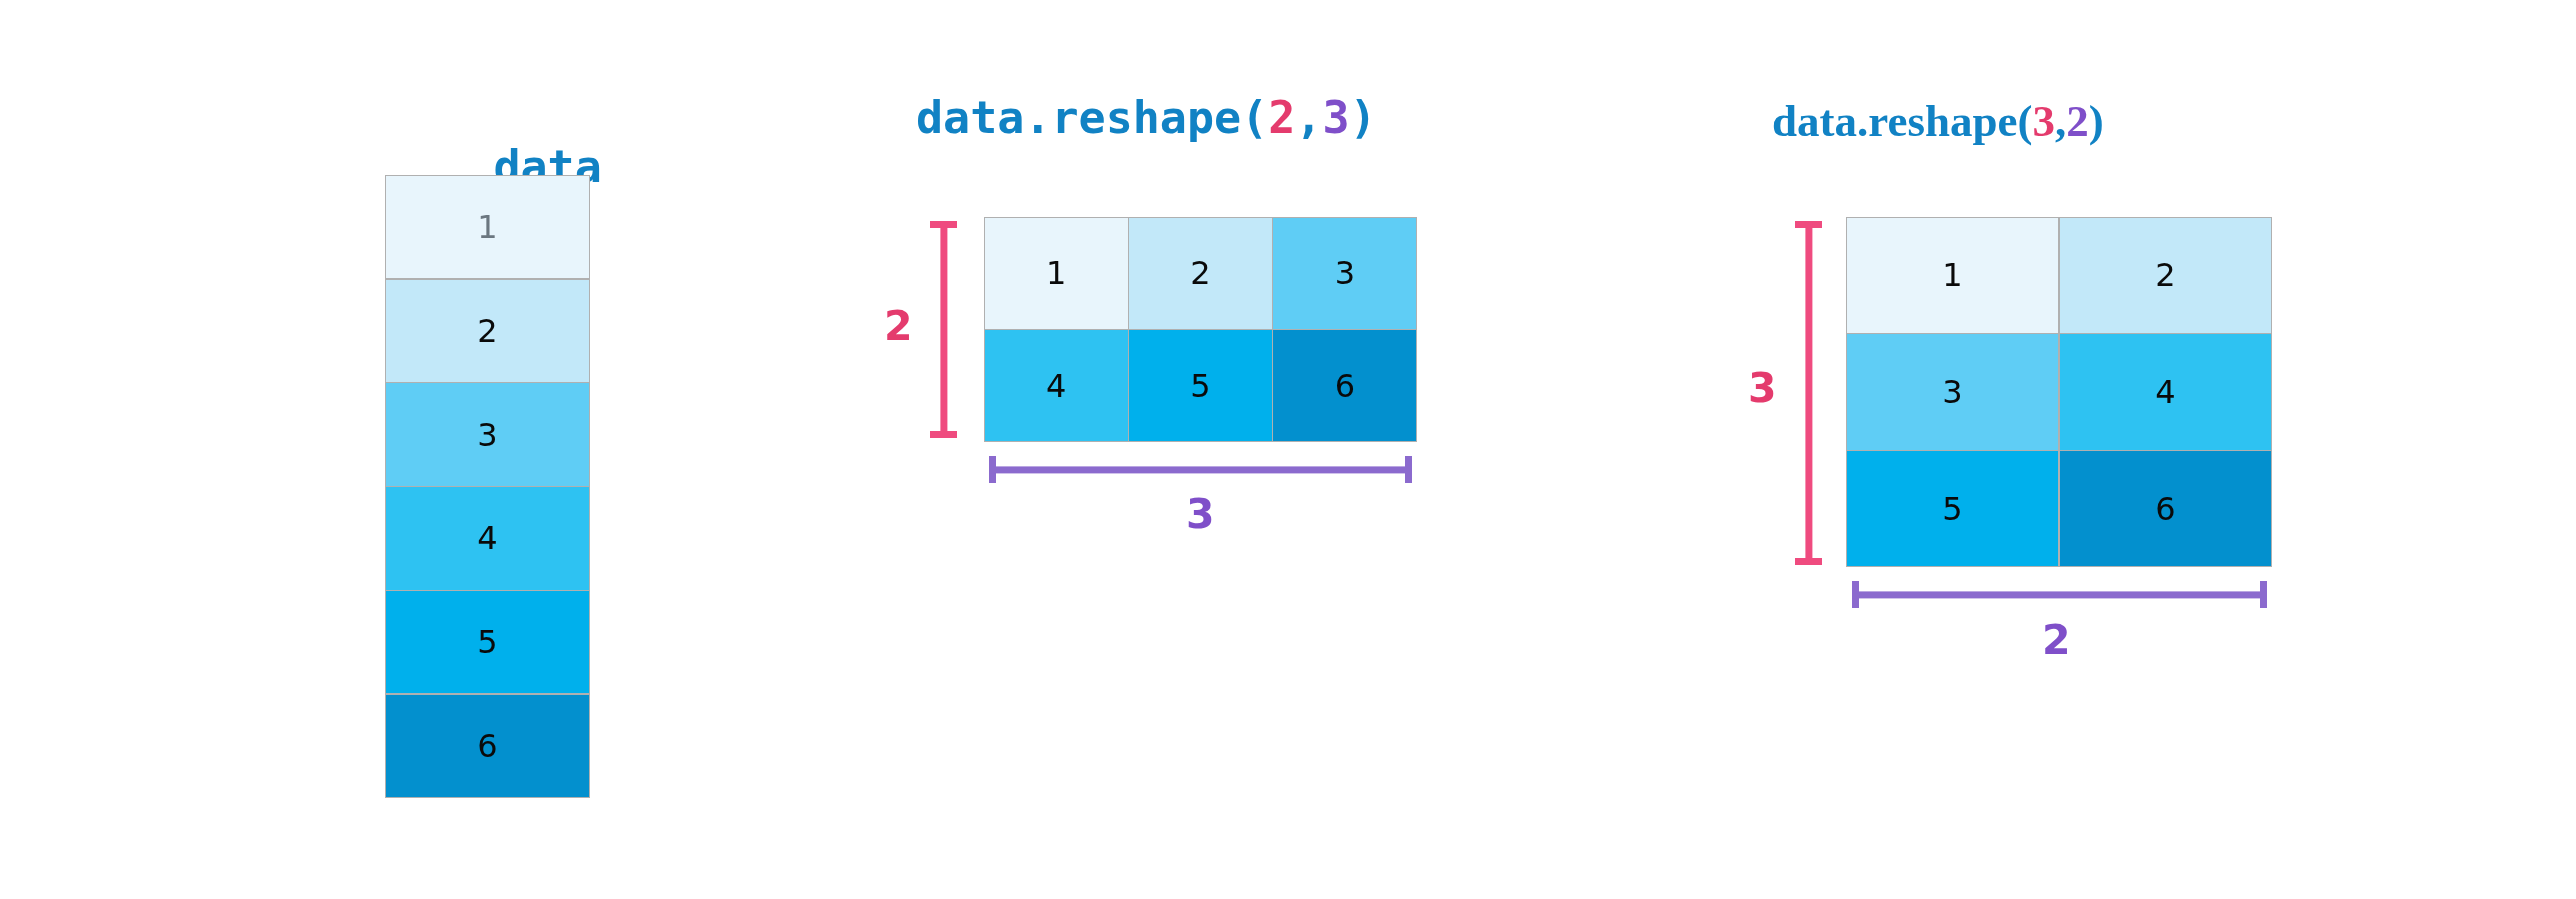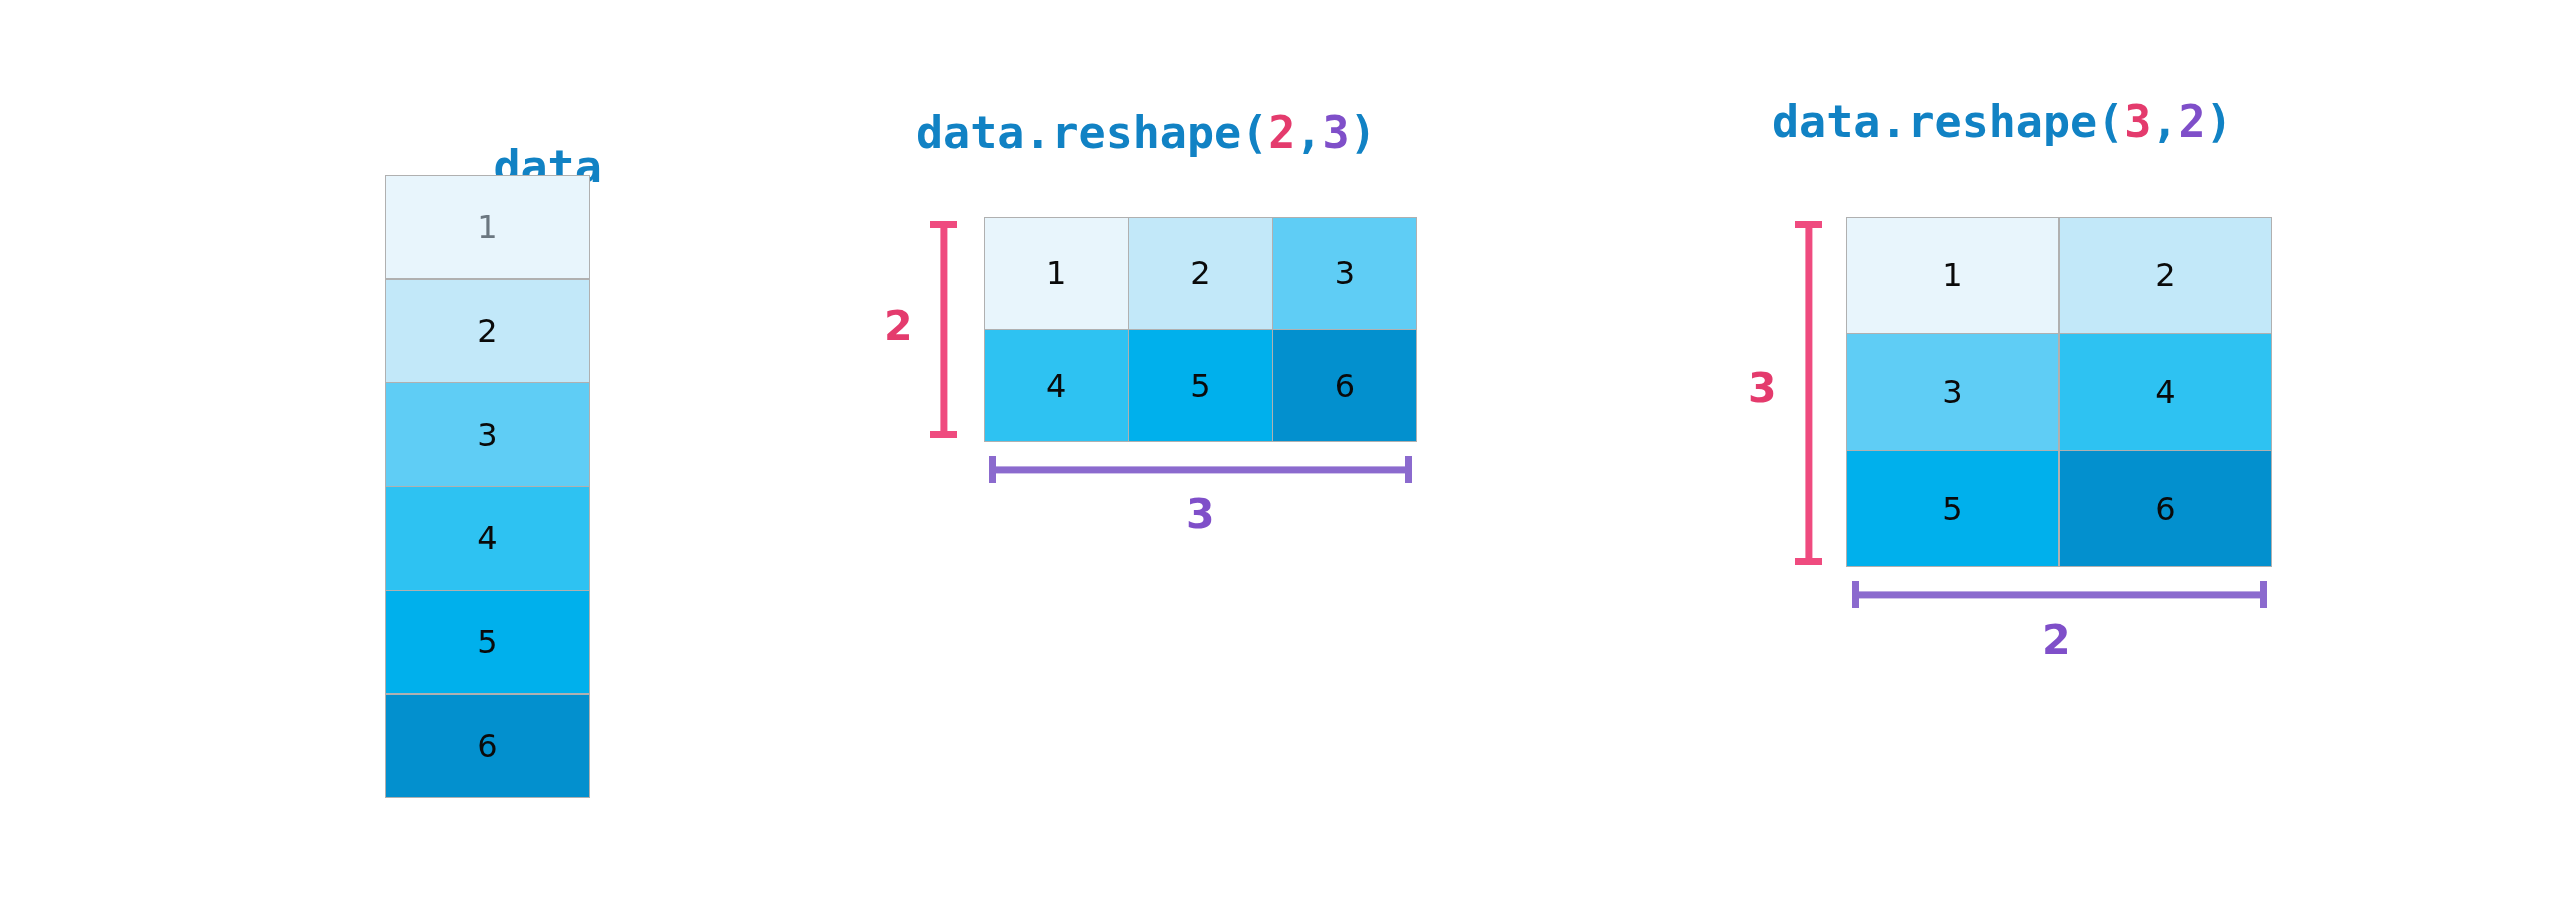--- a/index.html
+++ b/index.html
@@ -123,34 +123,34 @@
   
   #p1-title { left: 385px; top: 99px; width: 205px; text-align: left; }
   #p1-grid {
     left: 385px; top: 175px;
     width: 205px; height: 623px;
     grid-template-columns: 1fr;
     grid-template-rows: repeat(6, 1fr);
   }
 
   
-  #p2-title { left: 916px; top: 110px; }
+  #p2-title { left: 916px; top: 95px; }
   #p2-grid {
     left: 984px; top: 217px;
     width: 433px; height: 225px;
     grid-template-columns: repeat(3, 1fr);
     grid-template-rows: repeat(2, 1fr);
   }
   #p2-vb   { left: 930px; top: 221px; height: 217px; }
   #p2-vlab { left: 884px; top: 306px; }
   #p2-hb   { left: 989px; top: 456px; width: 423px; }
   #p2-hlab { left: 1186px; top: 494px; }
 
   
-  #p3-title { left: 1772px; top: 99px; }
+  #p3-title { left: 1772px; top: 99px; font-family: Liberation Serif, serif; }
   #p3-grid {
     left: 1846px; top: 217px;
     width: 426px; height: 350px;
     grid-template-columns: repeat(2, 1fr);
     grid-template-rows: repeat(3, 1fr);
   }
   #p3-vb   { left: 1795px; top: 221px; height: 344px; }
   #p3-vlab { left: 1748px; top: 368px; }
   #p3-hb   { left: 1852px; top: 581px; width: 415px; }
   #p3-hlab { left: 2042px; top: 620px; }

